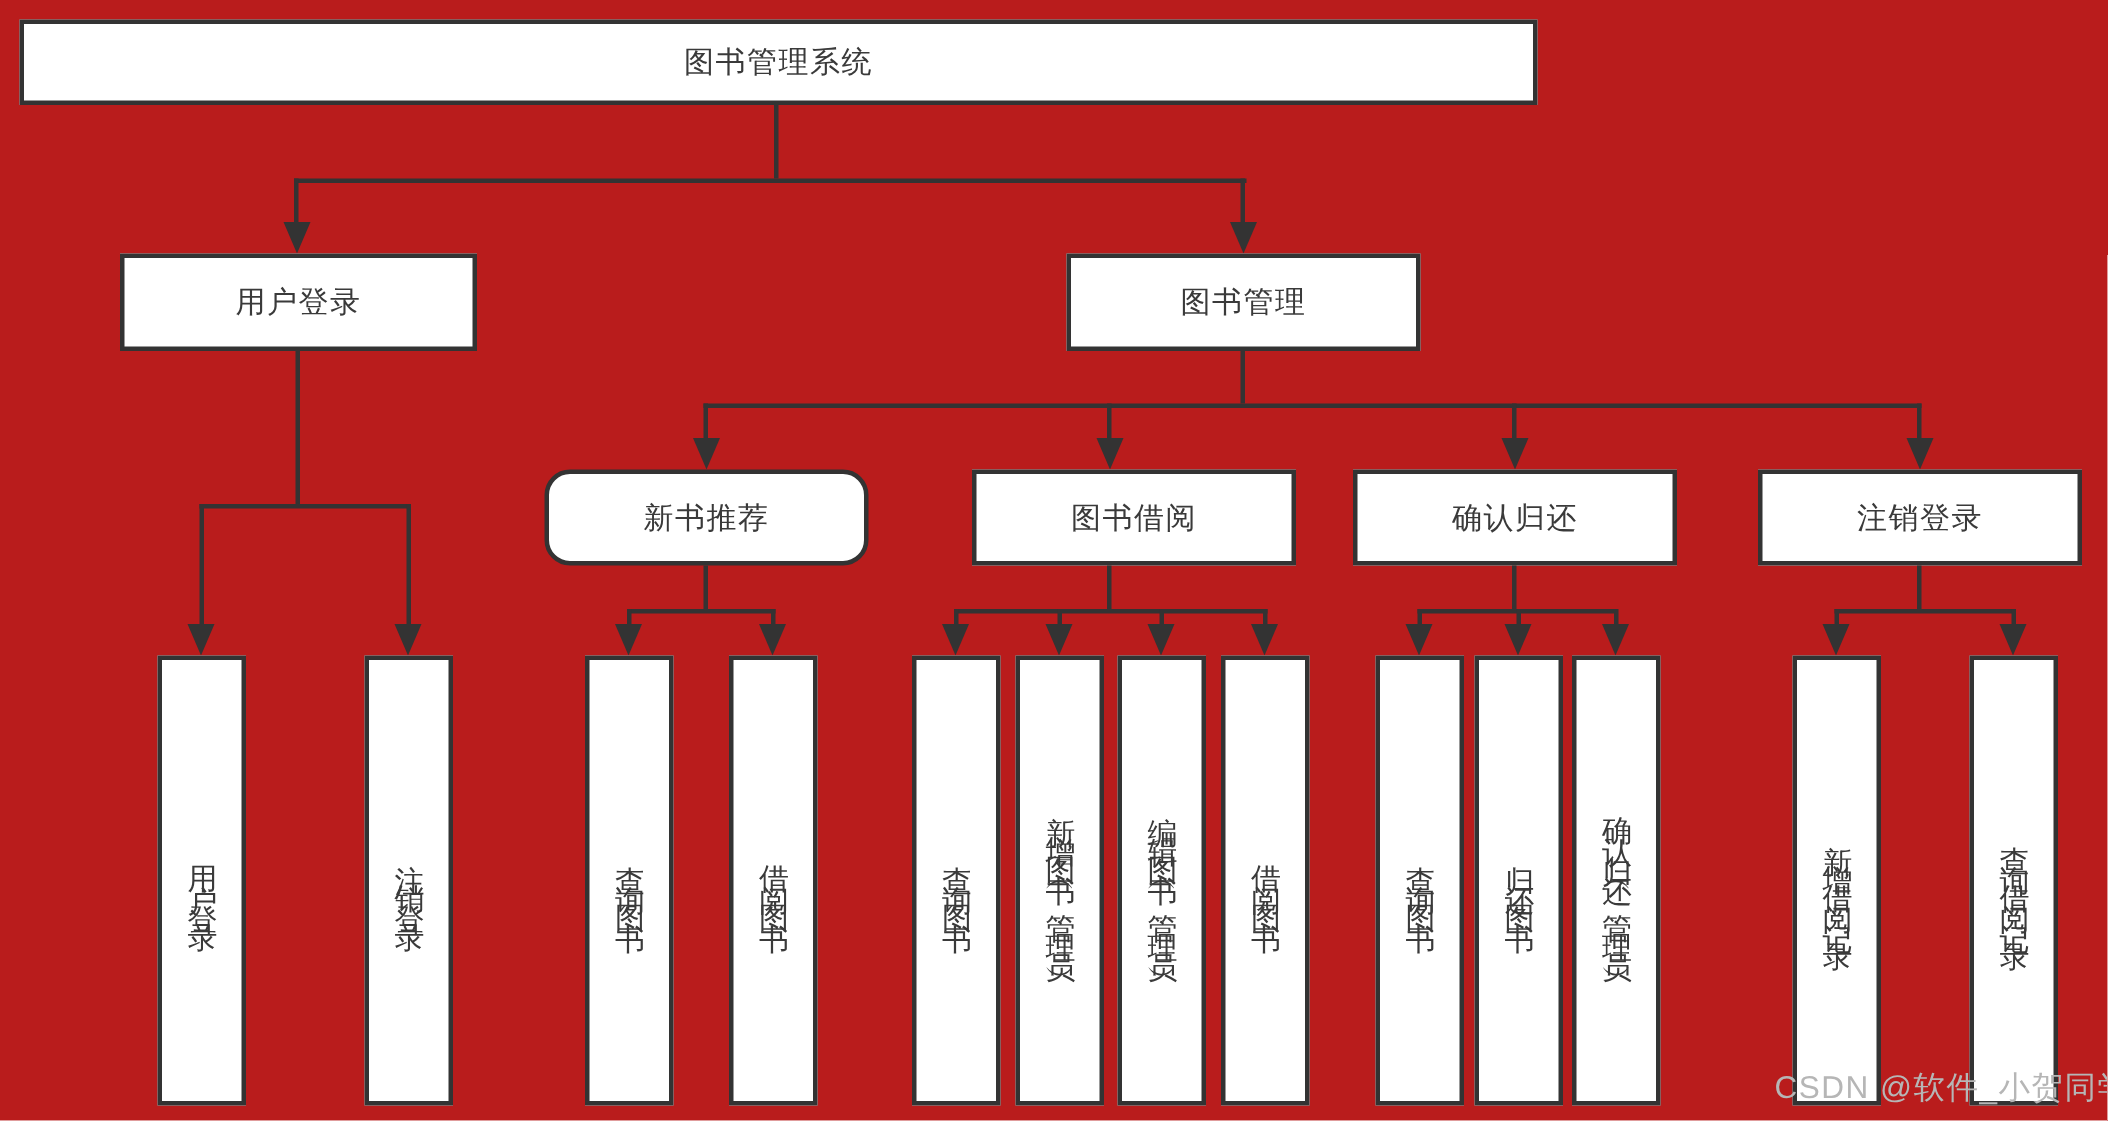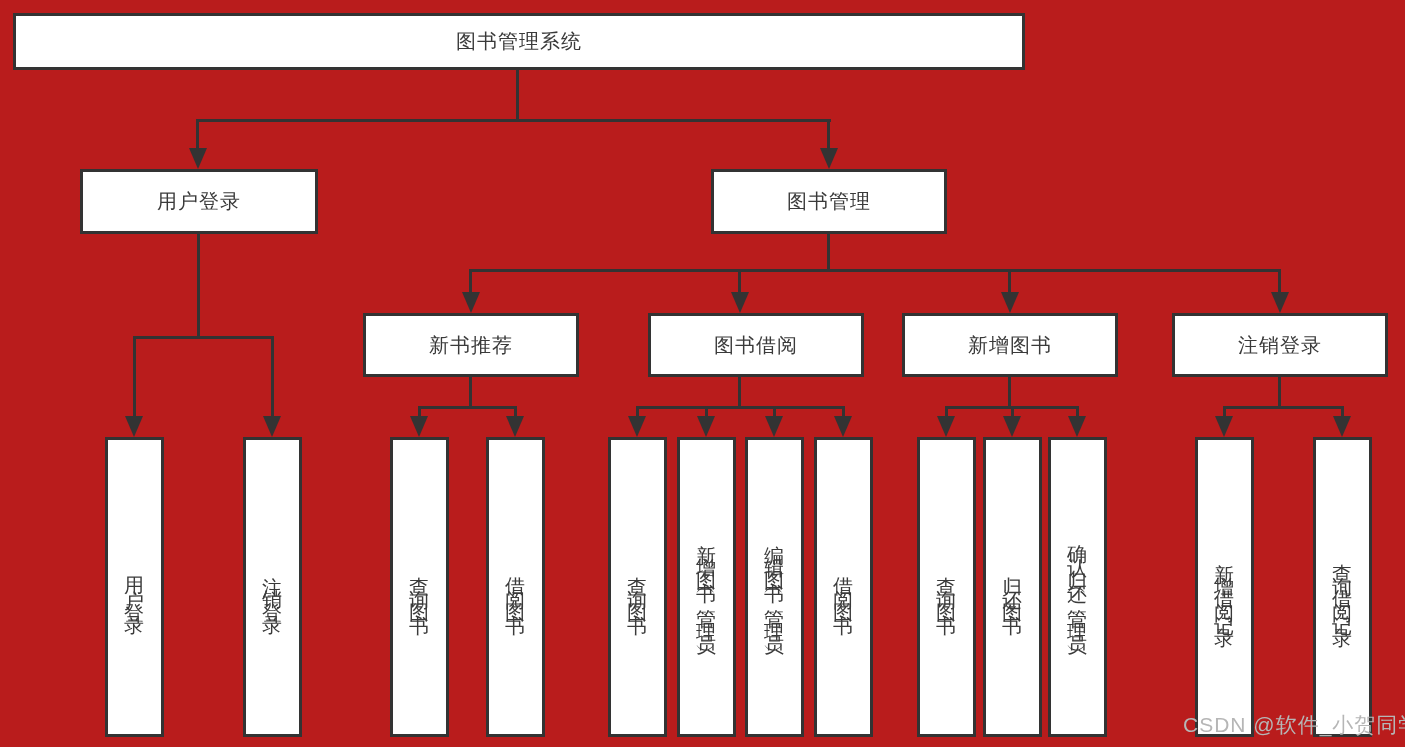--- a/index.html
+++ b/index.html
@@ -98,28 +98,28 @@
   <div class="hline" style="left:469px; top:269px; width:812px;"></div>
   <div class="vline" style="left:469px; top:269px; height:24px;"></div>
   <div class="arrow" style="left:462px; top:292px;"></div>
   <div class="vline" style="left:738px; top:269px; height:24px;"></div>
   <div class="arrow" style="left:731px; top:292px;"></div>
   <div class="vline" style="left:1008px; top:269px; height:24px;"></div>
   <div class="arrow" style="left:1001px; top:292px;"></div>
   <div class="vline" style="left:1278px; top:269px; height:24px;"></div>
   <div class="arrow" style="left:1271px; top:292px;"></div>
 
-  <div class="node" style="left:363px; top:313px; width:216px; height:64px;">
+  <div class="node" style="left:363px; top:313px; width:216px; height:64px;border-radius:17px;">
     <span>新书推荐</span>
   </div>
   <div class="node" style="left:632px; top:313px; width:216px; height:64px;margin-left:16px;">
     <span>图书借阅</span>
   </div>
   <div class="node" style="left:902px; top:313px; width:216px; height:64px;">
-    <span>新增图书</span>
+    <span>确认归还</span>
   </div>
   <div class="node" style="left:1172px; top:313px; width:216px; height:64px;">
     <span>注销登录</span>
   </div>
 
   <div class="vline" style="left:469px; top:377px; height:29px;"></div>
   <div class="hline" style="left:418px; top:406px; width:99px;"></div>
   <div class="vline" style="left:418px; top:406px; height:11px;"></div>
   <div class="arrow" style="left:410px; top:416px;"></div>
   <div class="vline" style="left:514px; top:406px; height:11px;"></div>

